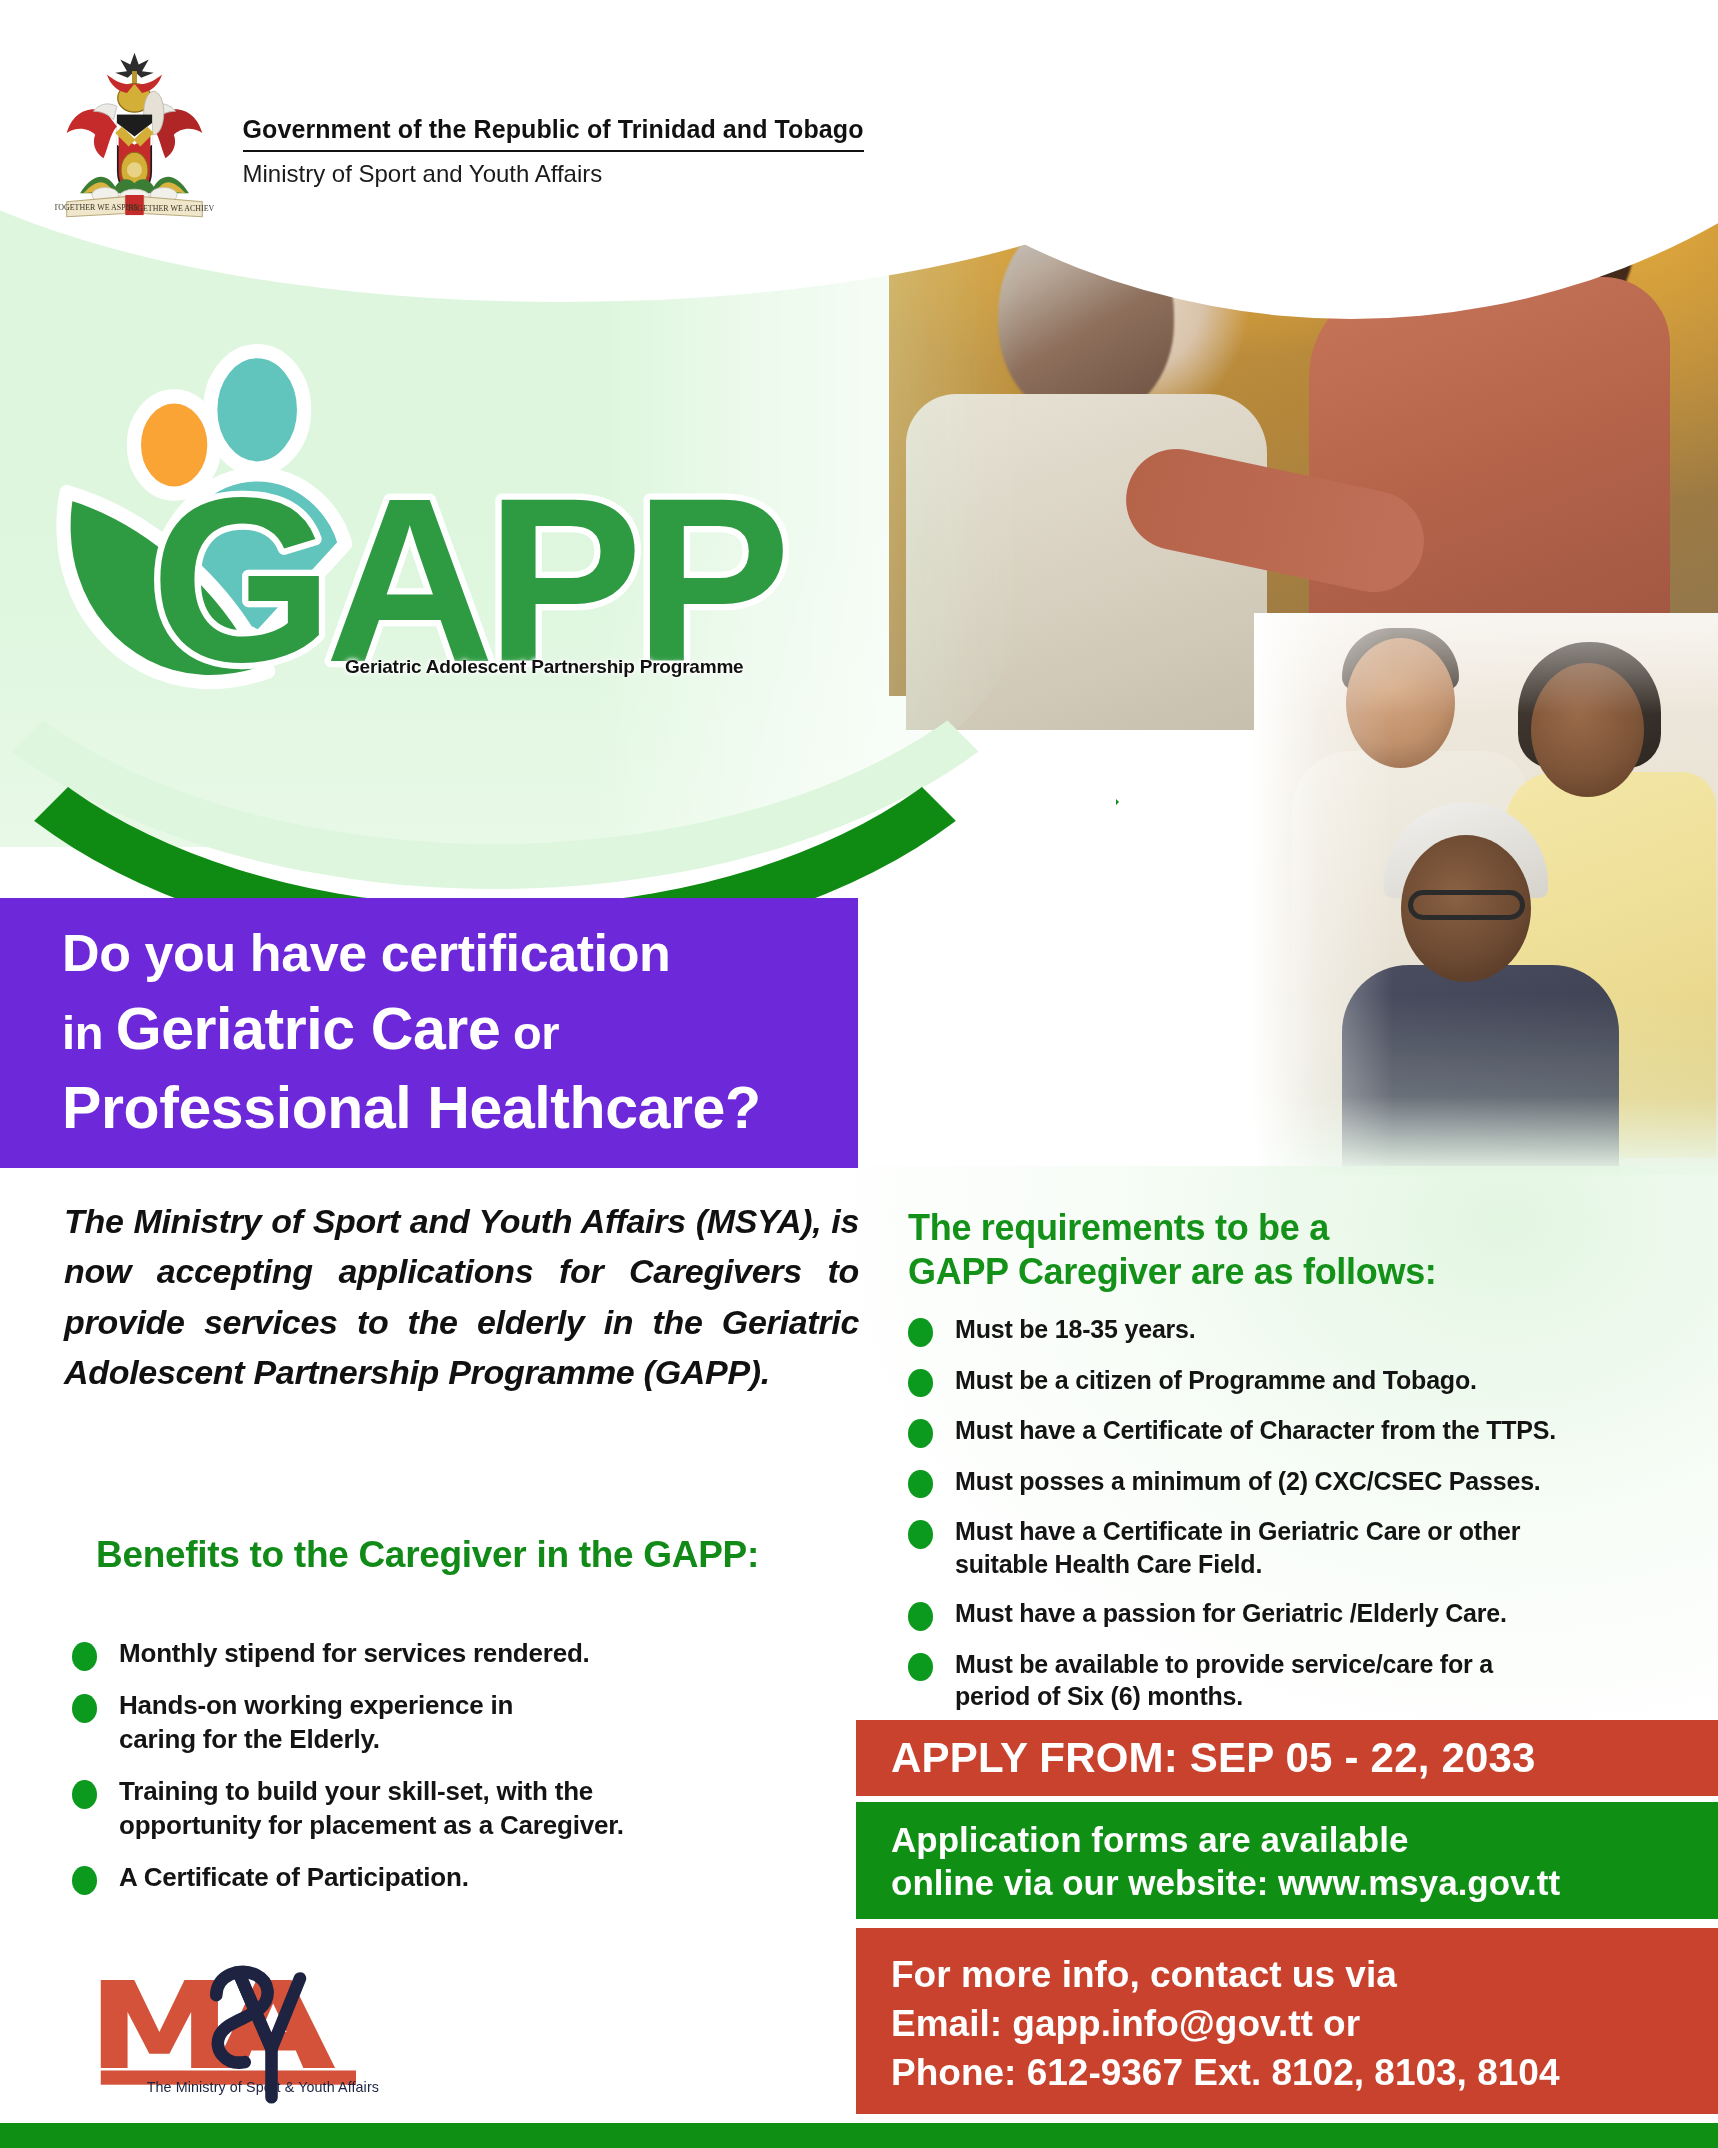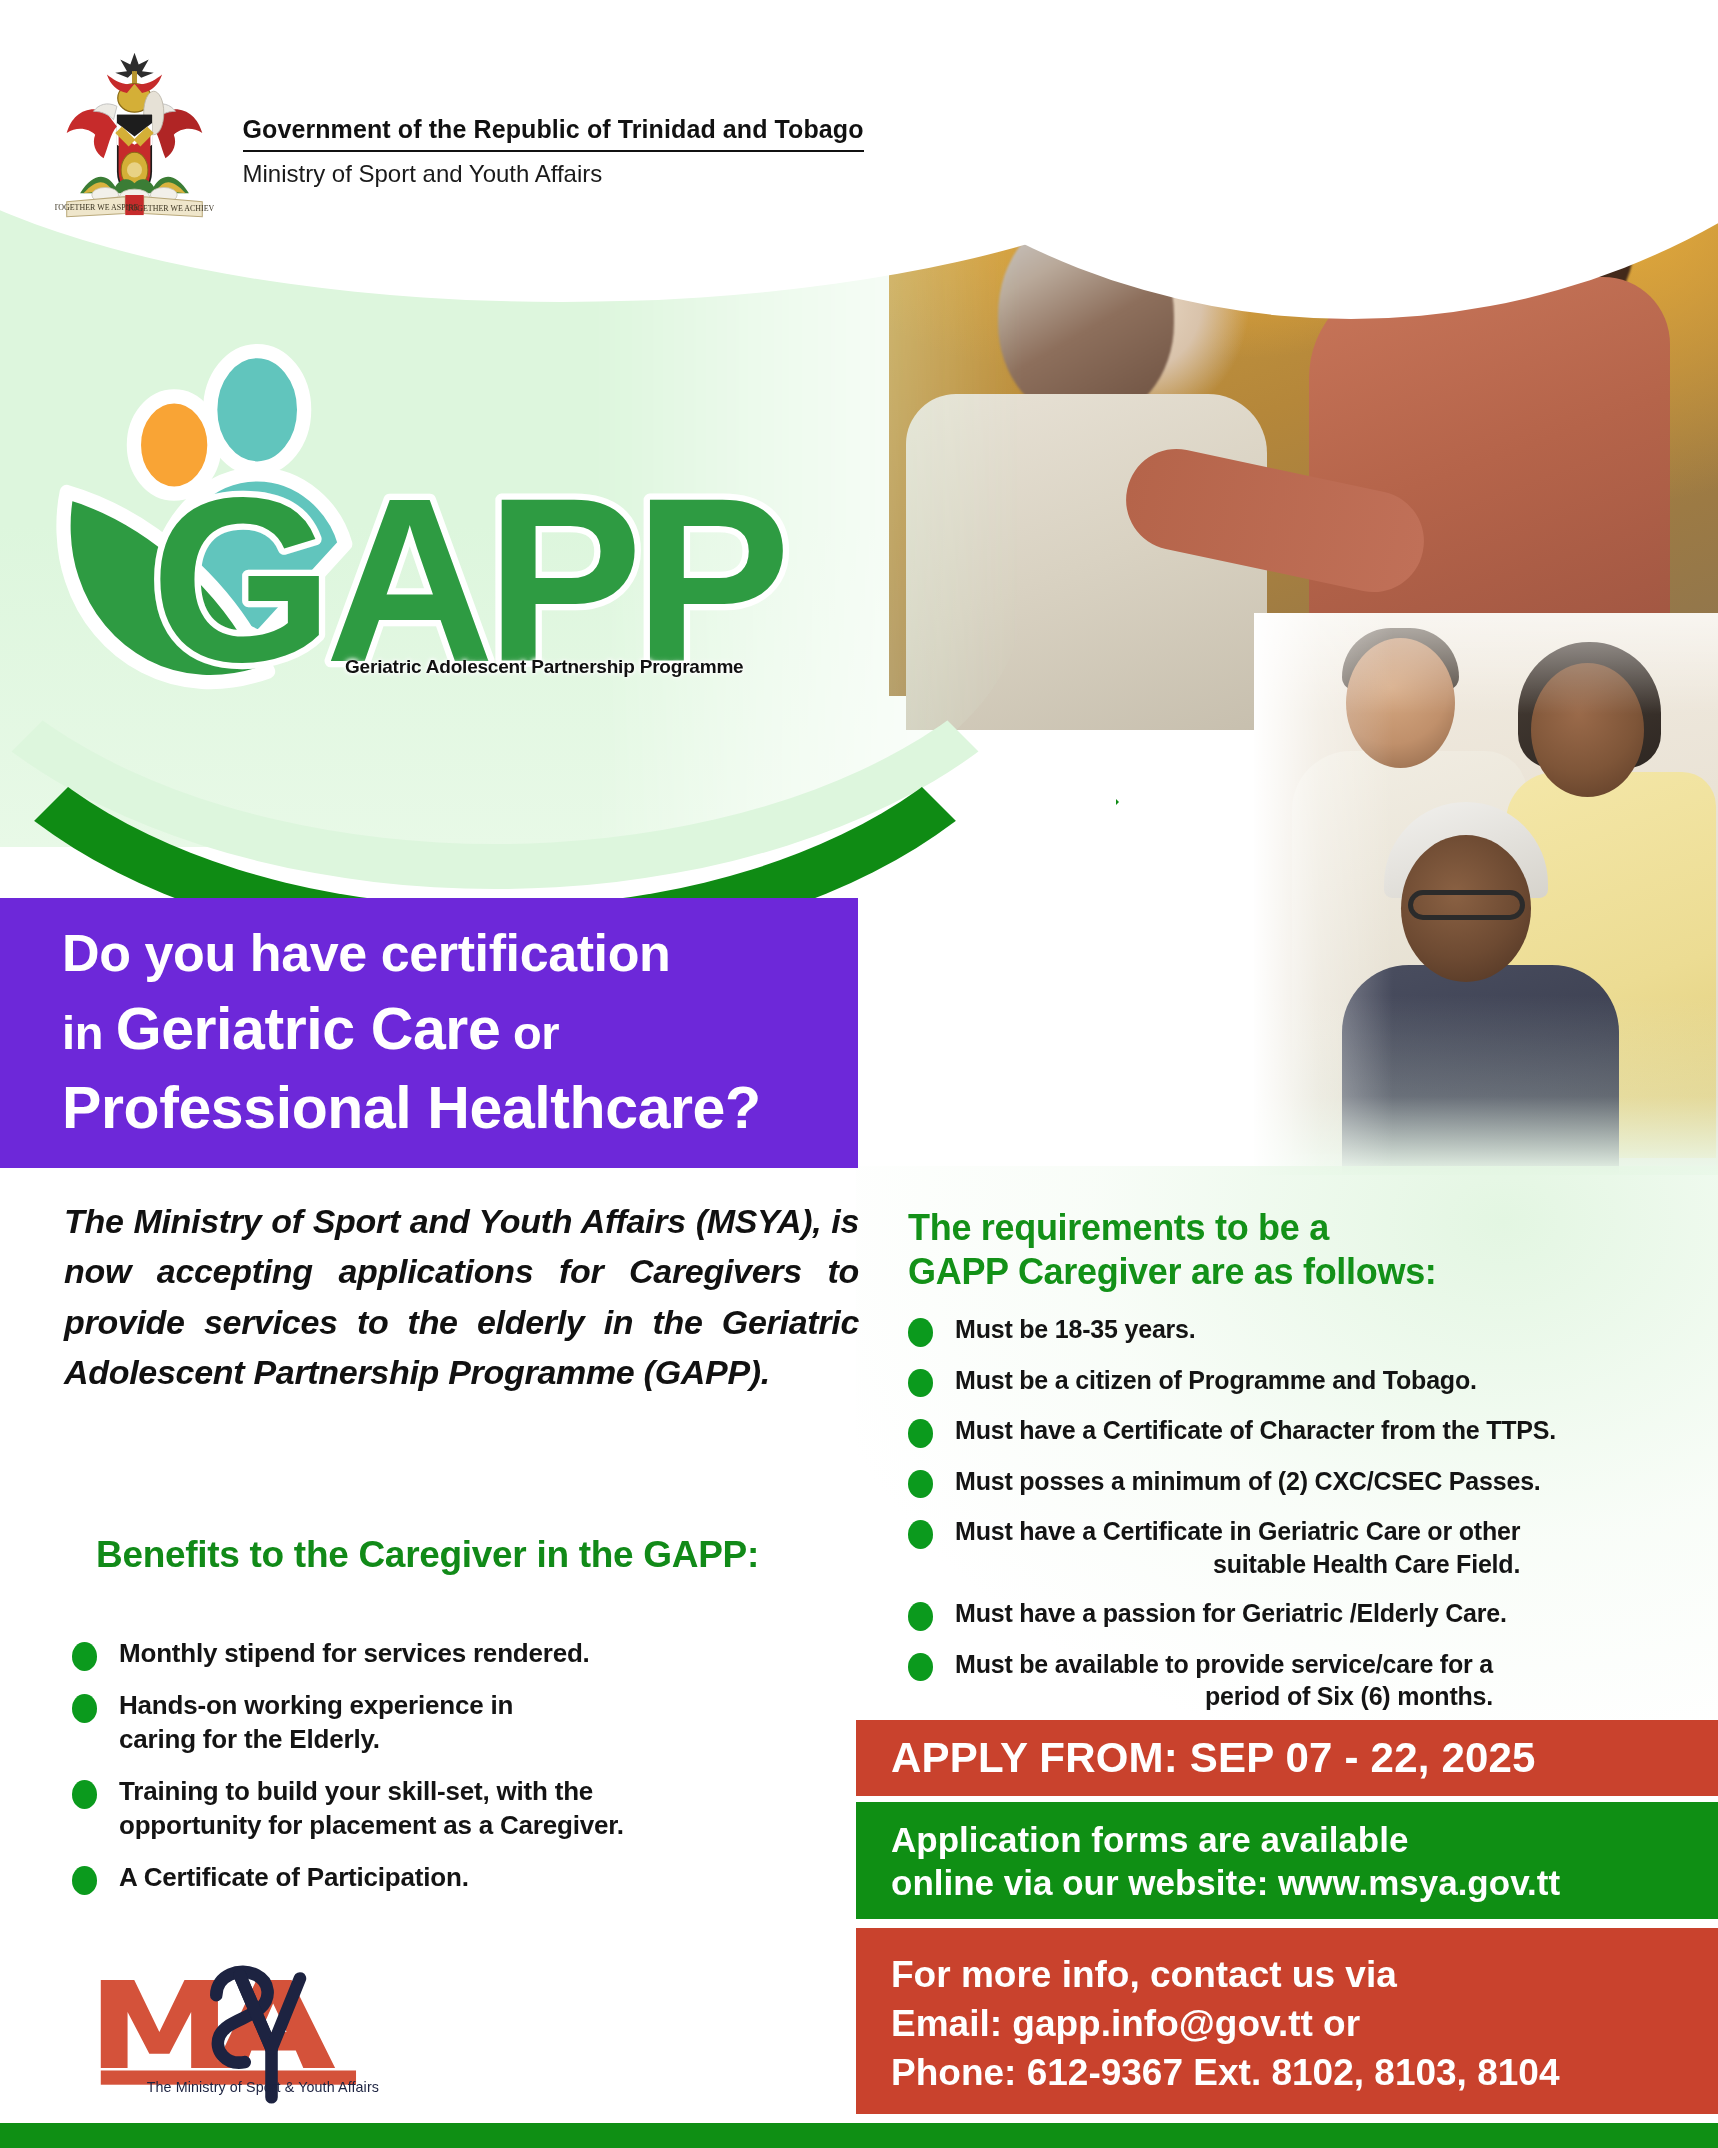--- a/index.html
+++ b/index.html
@@ -173,21 +173,21 @@
   .bul .txt { font-size:26px; font-weight:bold; color:#141414; line-height:1.3; letter-spacing:-0.2px; }
 
   
   .req-title {
     position:absolute; left:908px; top:1206px; width:755px;
     font-size:36px; font-weight:bold; color:#139118; line-height:1.22; letter-spacing:-0.3px;
   }
   .req-list { position:absolute; left:908px; top:1313px; width:780px; }
   .req-list .bul { margin-bottom:17px; }
   .req-list .dot { background:#0b9a1d; width:25px; height:28.5px; }
-  .req-list .txt { font-size:25px;text-align:right; }
+  .req-list .txt { font-size:25px; }
 
   
   .box { position:absolute; left:856px; width:863px; color:#fff; }
   .box-apply {
     top:1720px; height:76px; background:#c9422d;
     font-size:42px; font-weight:bold; letter-spacing:0.2px;
     display:flex; align-items:center; padding-left:35px;
   }
   .box-forms {
     top:1802px; height:117px; background:#0f8f14;
@@ -363,21 +363,21 @@
     <div class="bul">
       <span class="dot"></span>
       <span class="txt">Must have a passion for Geriatric /Elderly Care.</span>
     </div>
     <div class="bul">
       <span class="dot"></span>
       <span class="txt">Must be available to provide service/care for a<br>period of Six (6) months.</span>
     </div>
   </div>
 
-  <div class="box box-apply">APPLY FROM: SEP 07 - 22, 2025</div>
+  <div class="box box-apply">APPLY FROM: SEP 05 - 22, 2033</div>
 
   <div class="box box-forms">
     <div>Application forms are available</div>
     <div><span>online via our website: </span><span class="site">www.msya.gov.tt</span></div>
   </div>
 
   <div class="box box-contact">
     <div>For more info, contact us via</div>
     <div>Email: gapp.info@gov.tt  or</div>
     <div>Phone: 612-9367 Ext. 8102, 8103, 8104</div>

